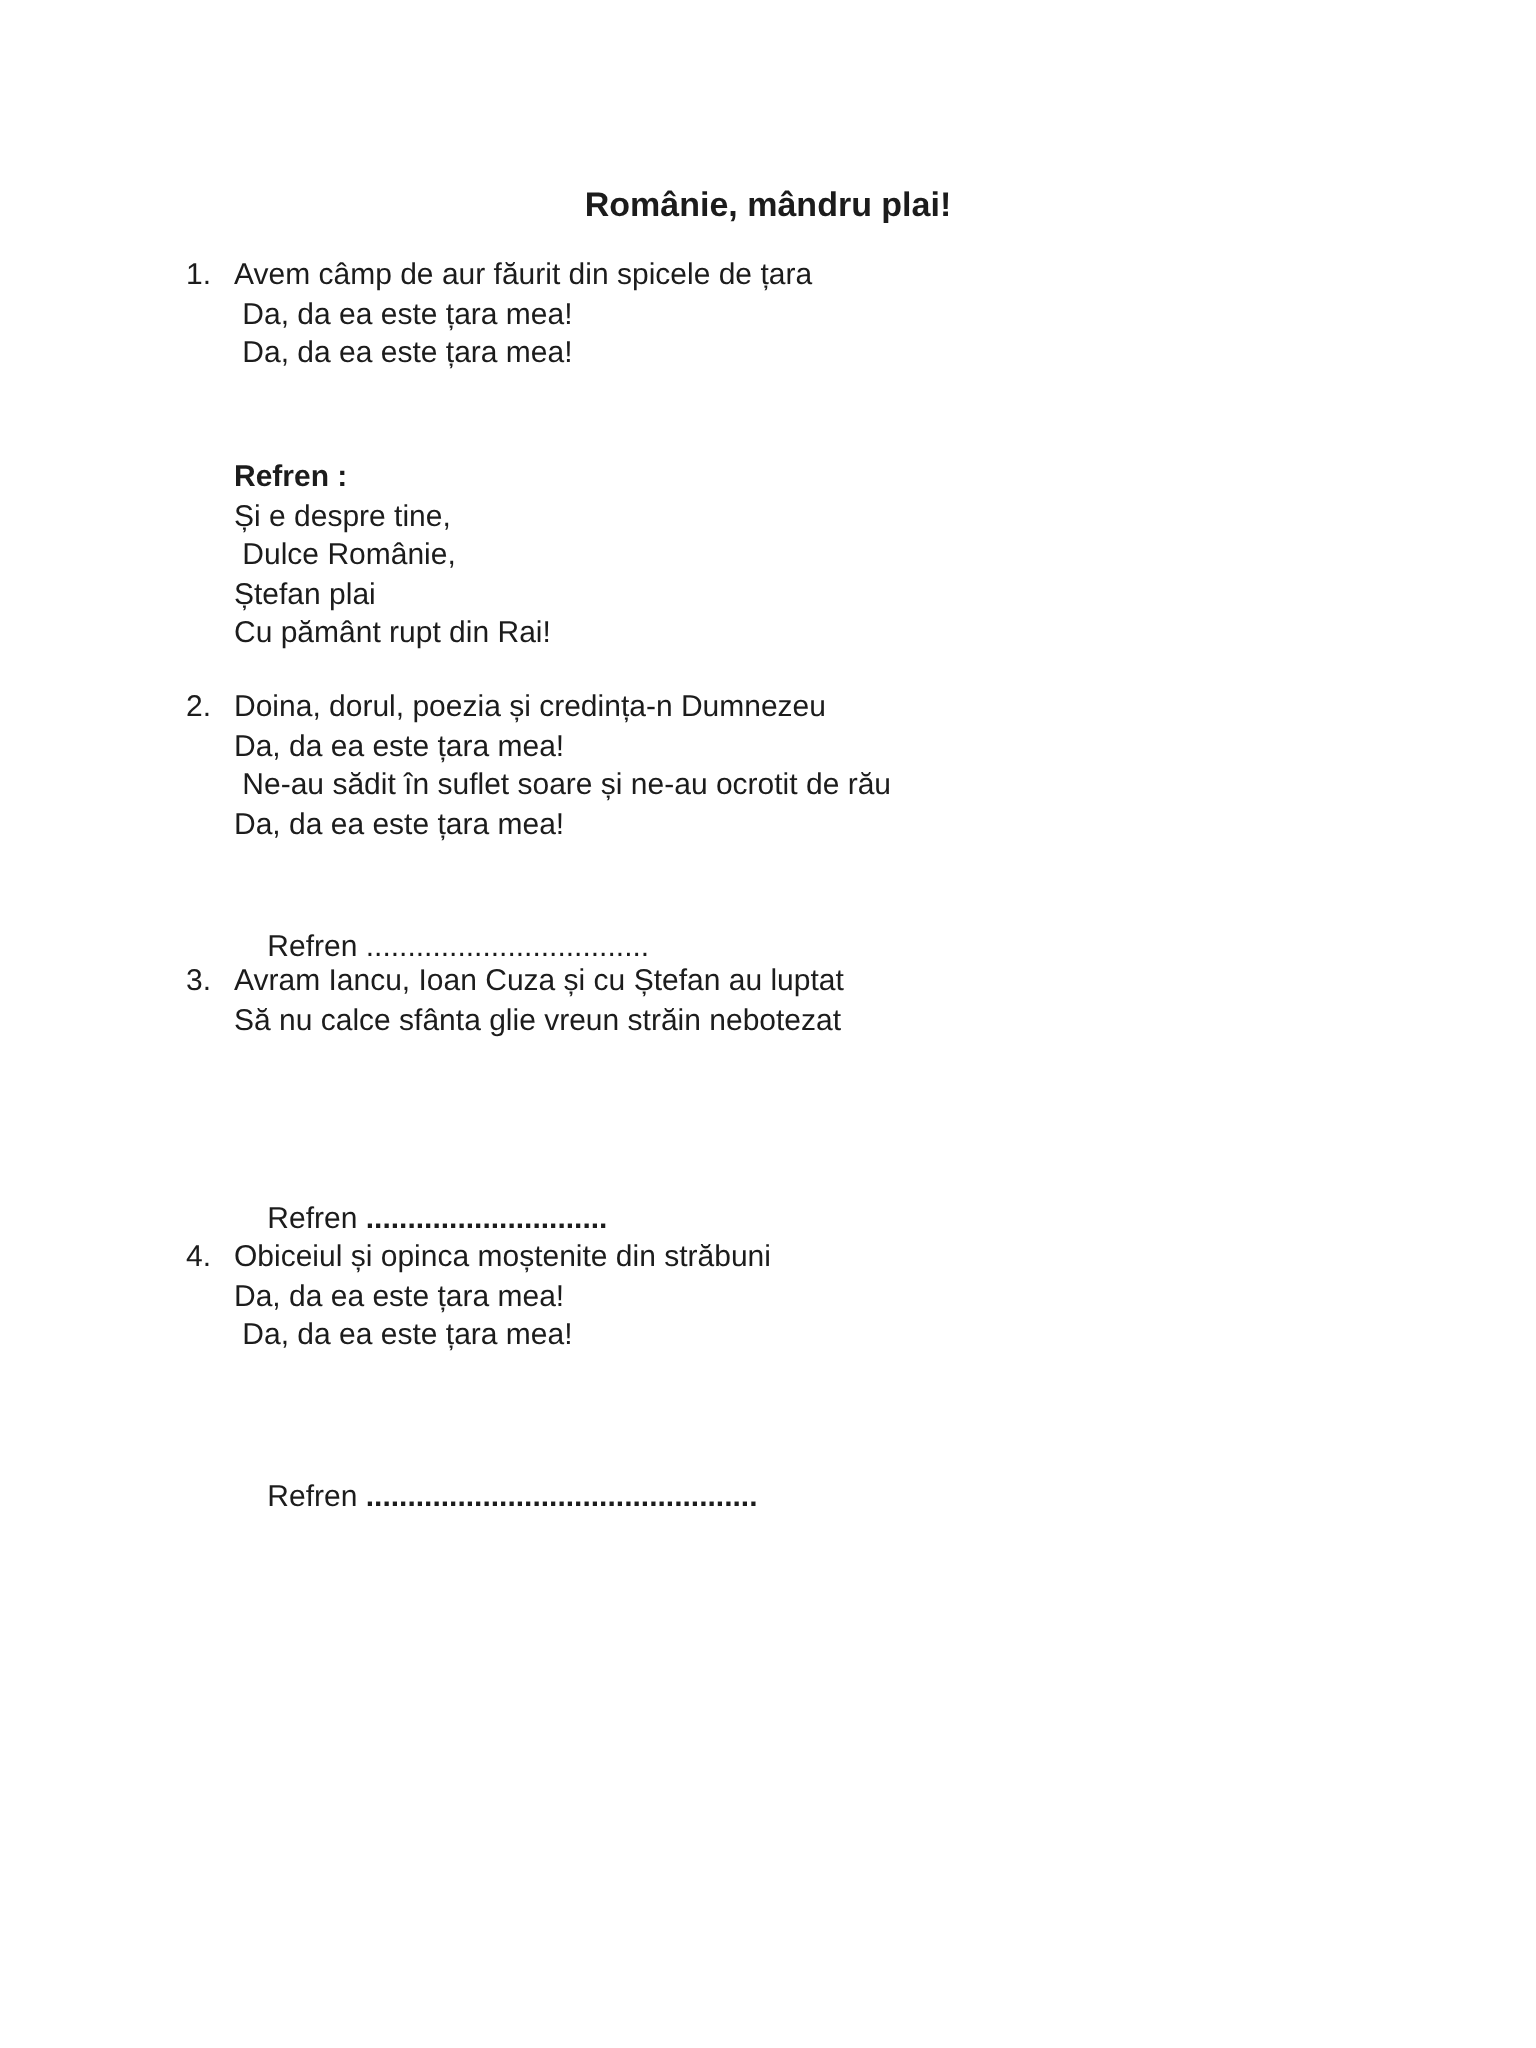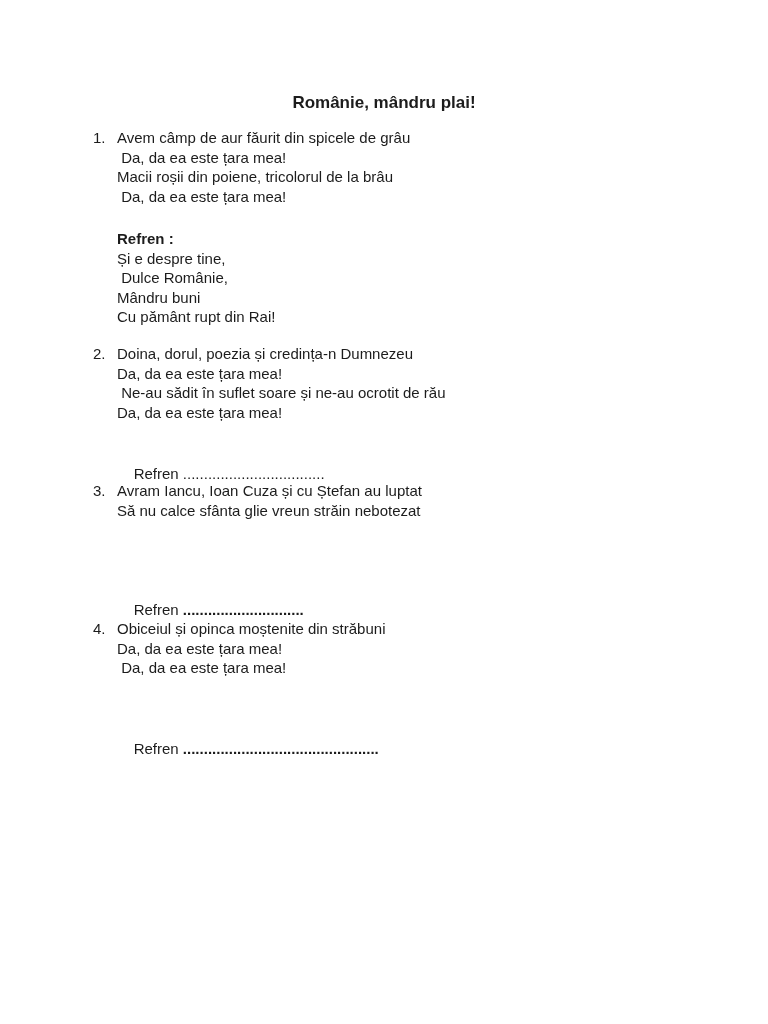--- a/index.html
+++ b/index.html
@@ -81,32 +81,31 @@
 </head>
 <body>
 
 <div class="page">
 
   <div class="title">Românie, mândru plai!</div>
 
   <div class="verse verse-1">
     <div class="verse-num">1.</div>
     <div class="verse-lines">
-      <div class="line">Avem câmp de aur făurit din spicele de grâu</div>
+      <div class="line">Avem câmp de aur făurit din spicele de țara</div>
       <div class="line"> Da, da ea este țara mea!</div>
-      <div class="line">Macii roșii din poiene, tricolorul de la brâu</div>
       <div class="line"> Da, da ea este țara mea!</div>
     </div>
   </div>
 
   <div class="chorus chorus-main">
     <div class="chorus-label">Refren :</div>
     <div class="line">Și e despre tine,</div>
     <div class="line"> Dulce Românie,</div>
-    <div class="line">Mândru buni</div>
+    <div class="line">Ștefan plai</div>
     <div class="line">Cu pământ rupt din Rai!</div>
   </div>
 
   <div class="verse verse-2">
     <div class="verse-num">2.</div>
     <div class="verse-lines">
       <div class="line">Doina, dorul, poezia și credința-n Dumnezeu</div>
       <div class="line">Da, da ea este țara mea!</div>
       <div class="line"> Ne-au sădit în suflet soare și ne-au ocrotit de rău</div>
       <div class="line">Da, da ea este țara mea!</div>

